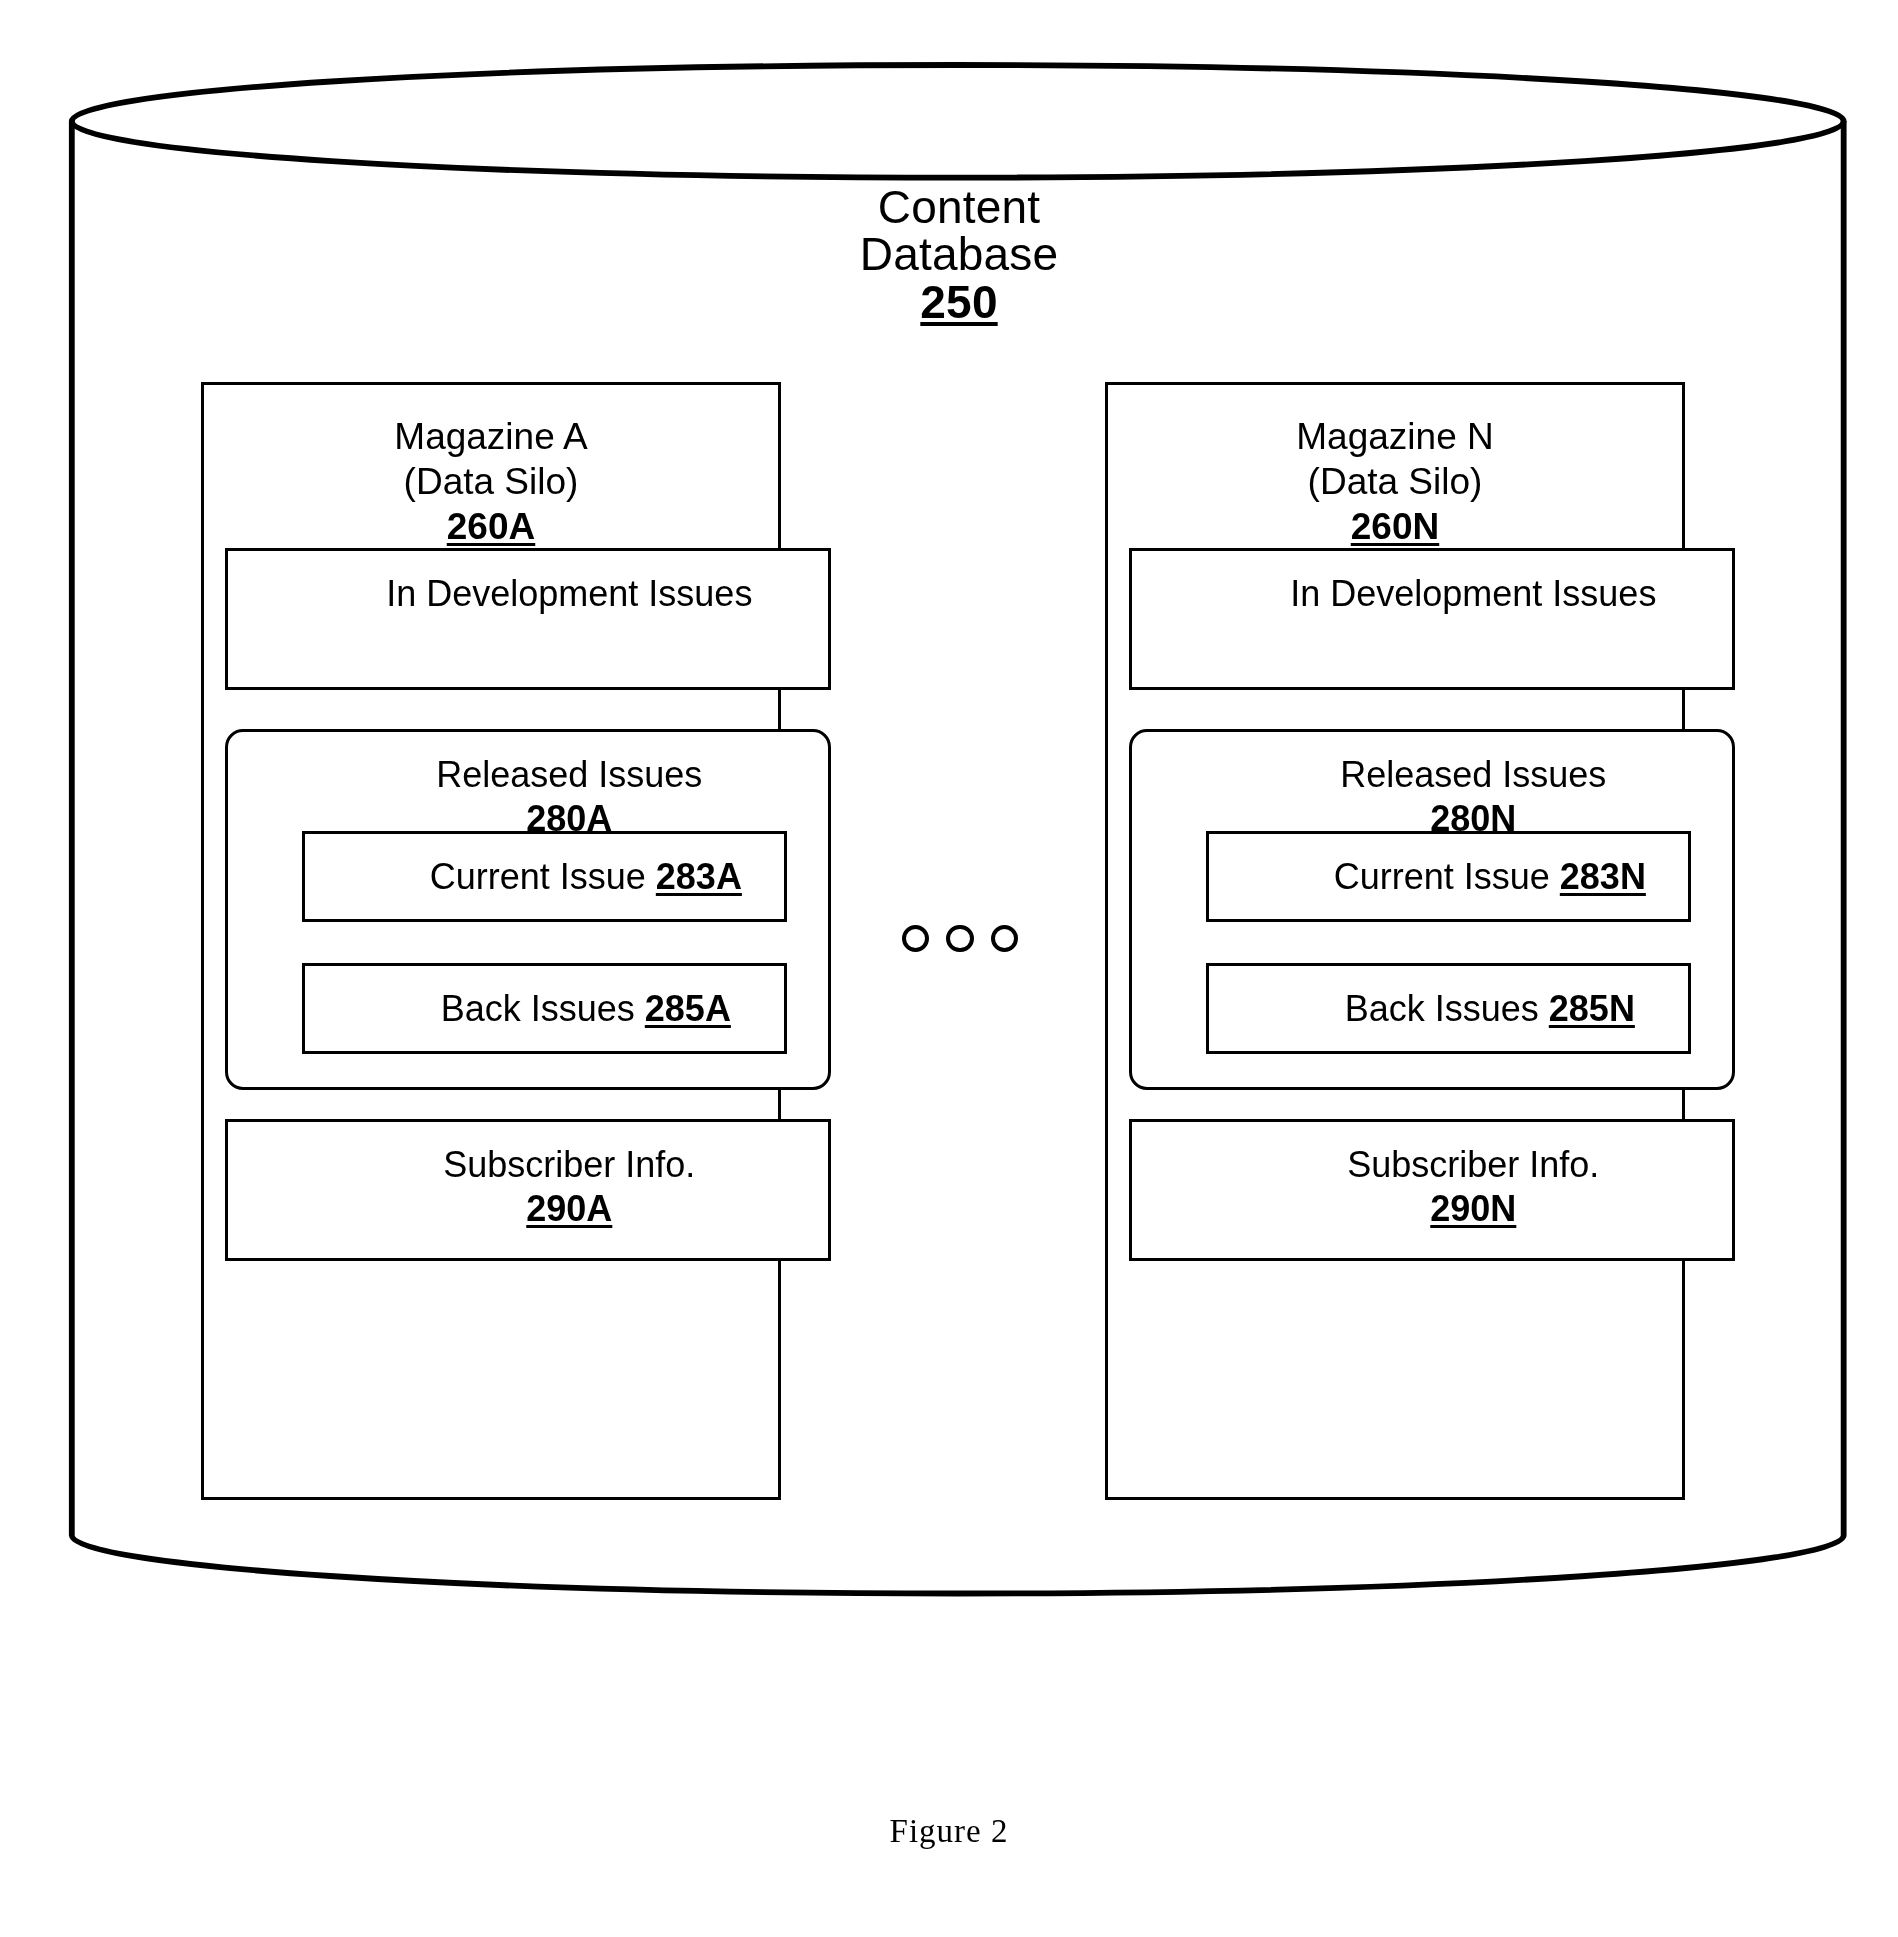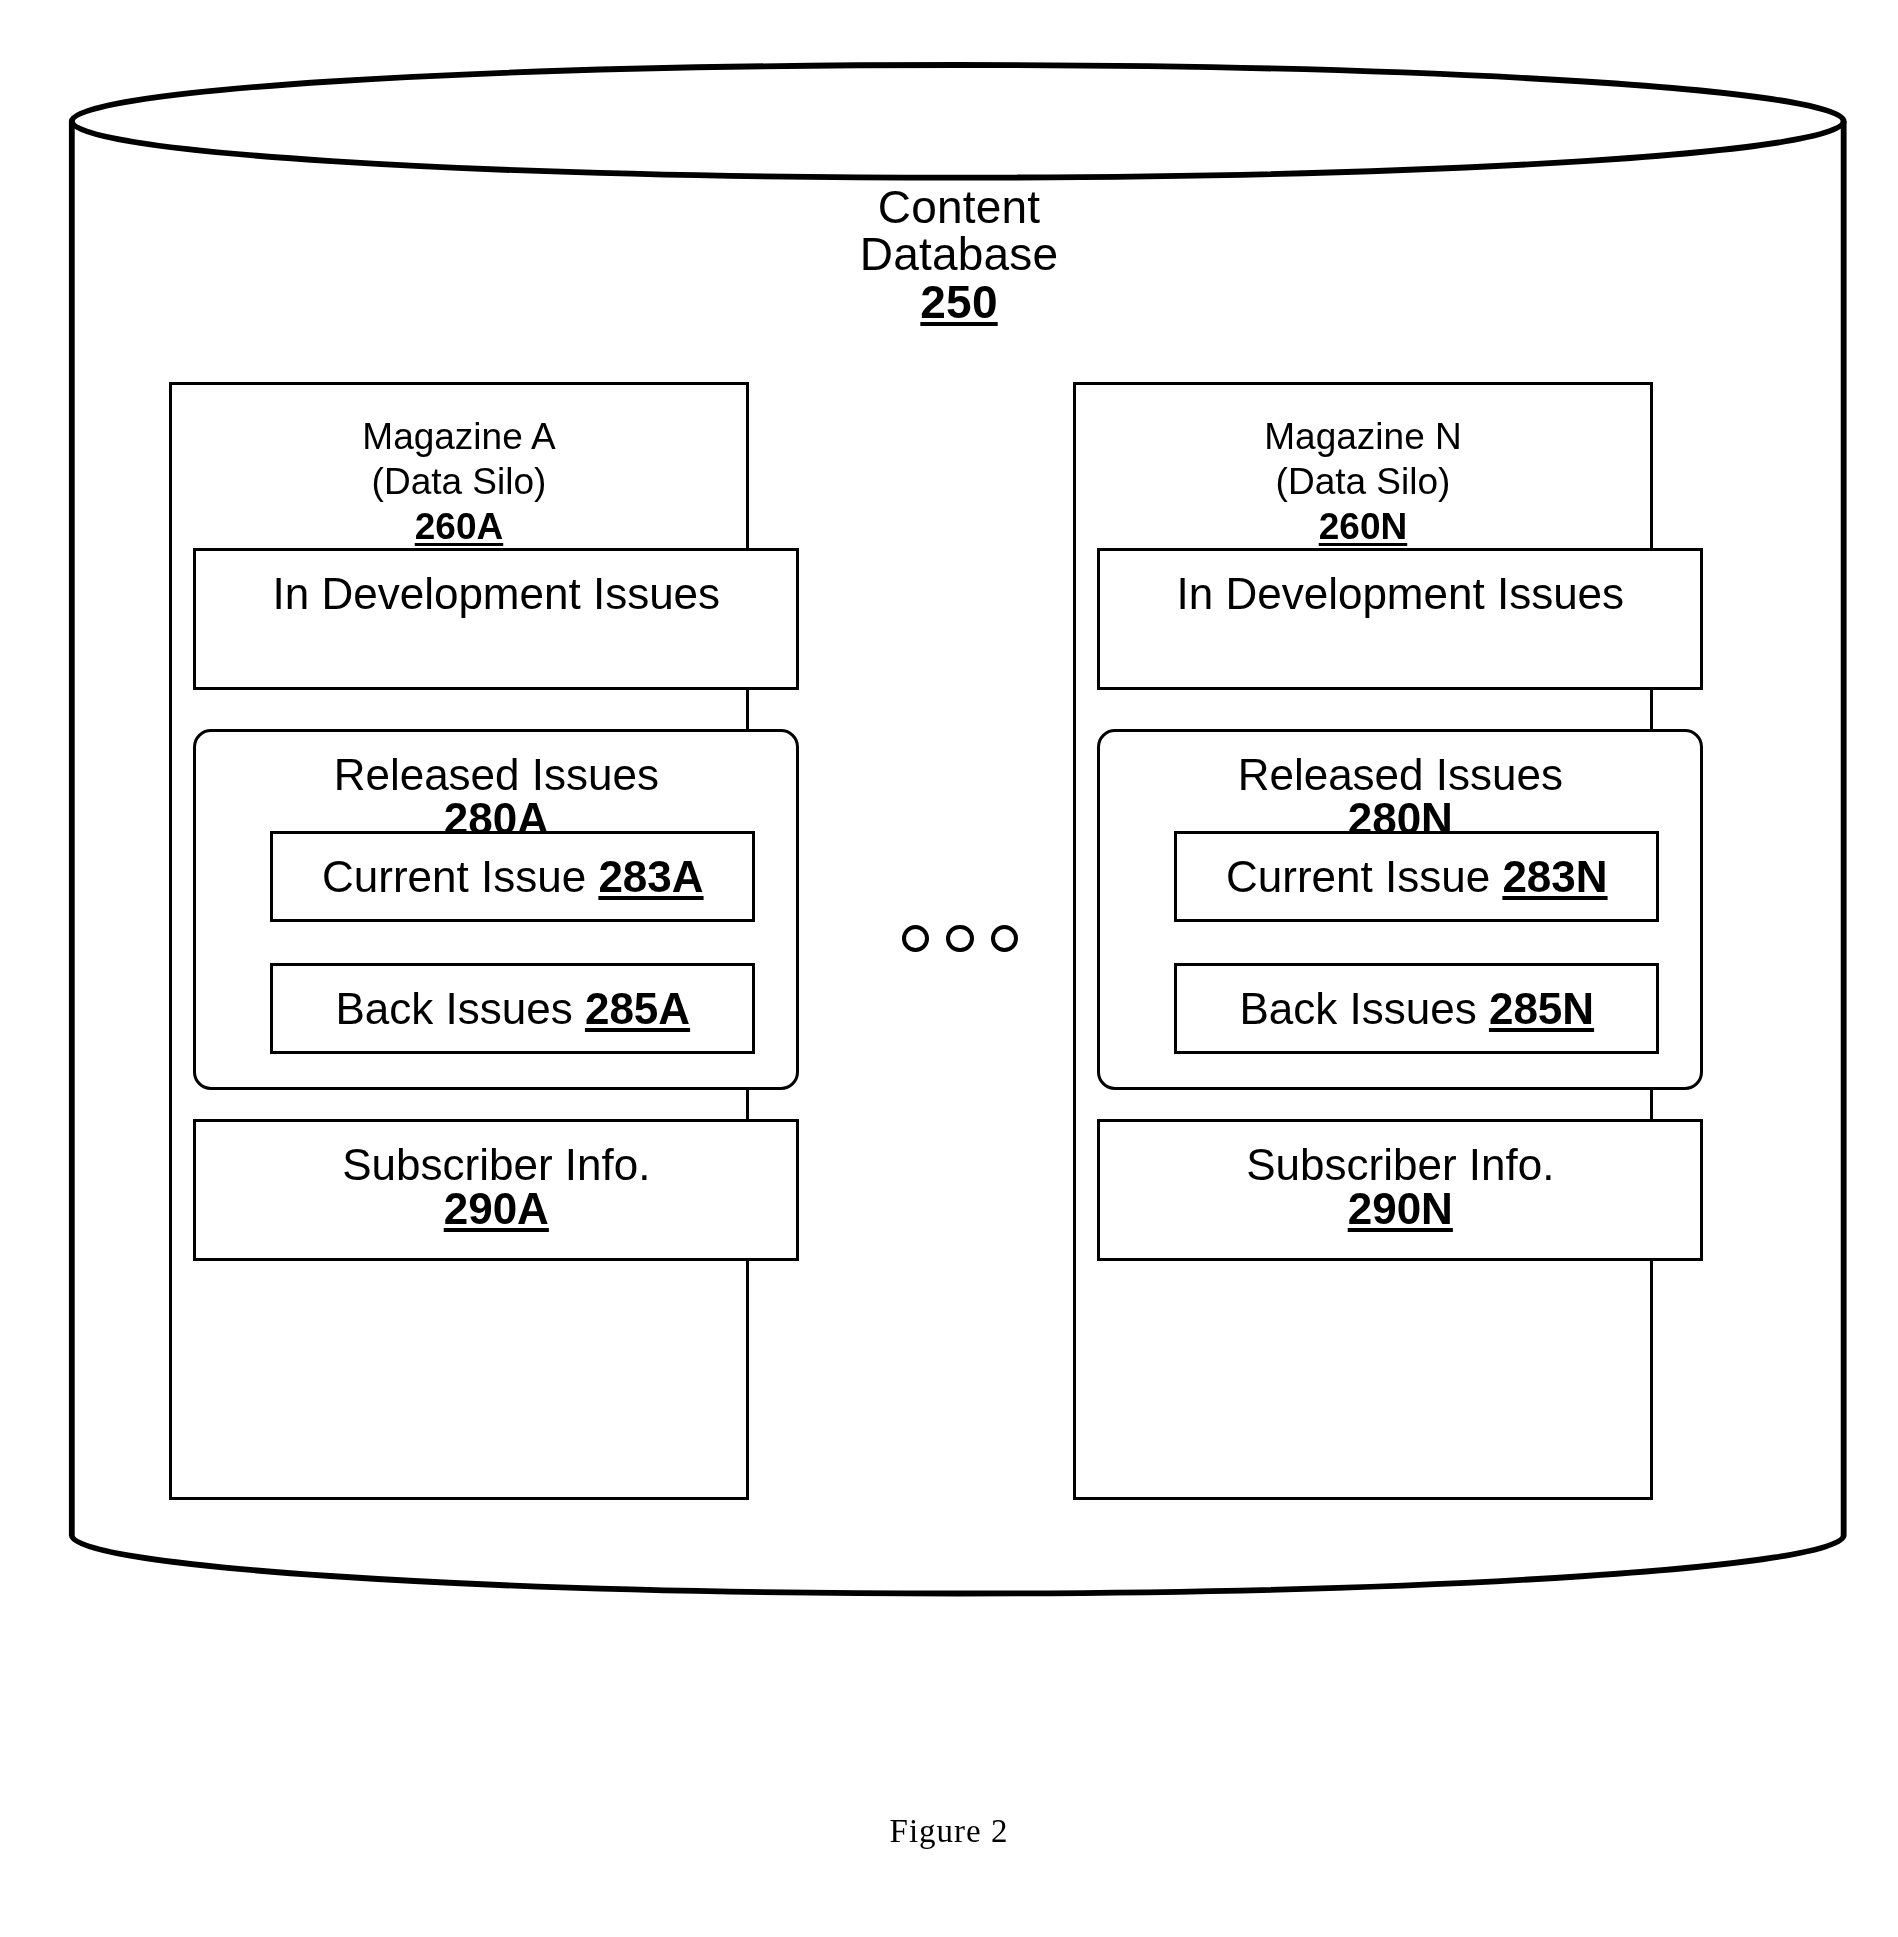--- a/index.html
+++ b/index.html
@@ -50,20 +50,21 @@
 
   
   .silo {
     position: absolute;
     top: 382px;
     width: 580px;
     height: 1118px;
     border: 3.9px solid #000;
     box-sizing: border-box;
     background: #fff;
+    margin-left: 32px;
   }
   #silo-a { left: 169px; }
   #silo-n { left: 1073px; }
 
   .silo-header {
     position: absolute;
     left: 0;
     top: 29px;
     width: 100%;
     text-align: center;
@@ -83,22 +84,23 @@
     border: 3.9px solid #000;
     box-sizing: border-box;
     background: #fff;
   }
   .box-label {
     position: absolute;
     left: 0;
     top: 21.3px;
     width: 100%;
     text-align: center;
-    font-size: 44px;
+    font-size: 36px;
     line-height: 44px;
+    padding-left: 41px;
   }
   .box-label .num {
     display: block;
     font-weight: bold;
     text-decoration: underline;
     text-underline-offset: 3.9px;
   }
   .box-label.inline .num {
     display: inline;
   }

